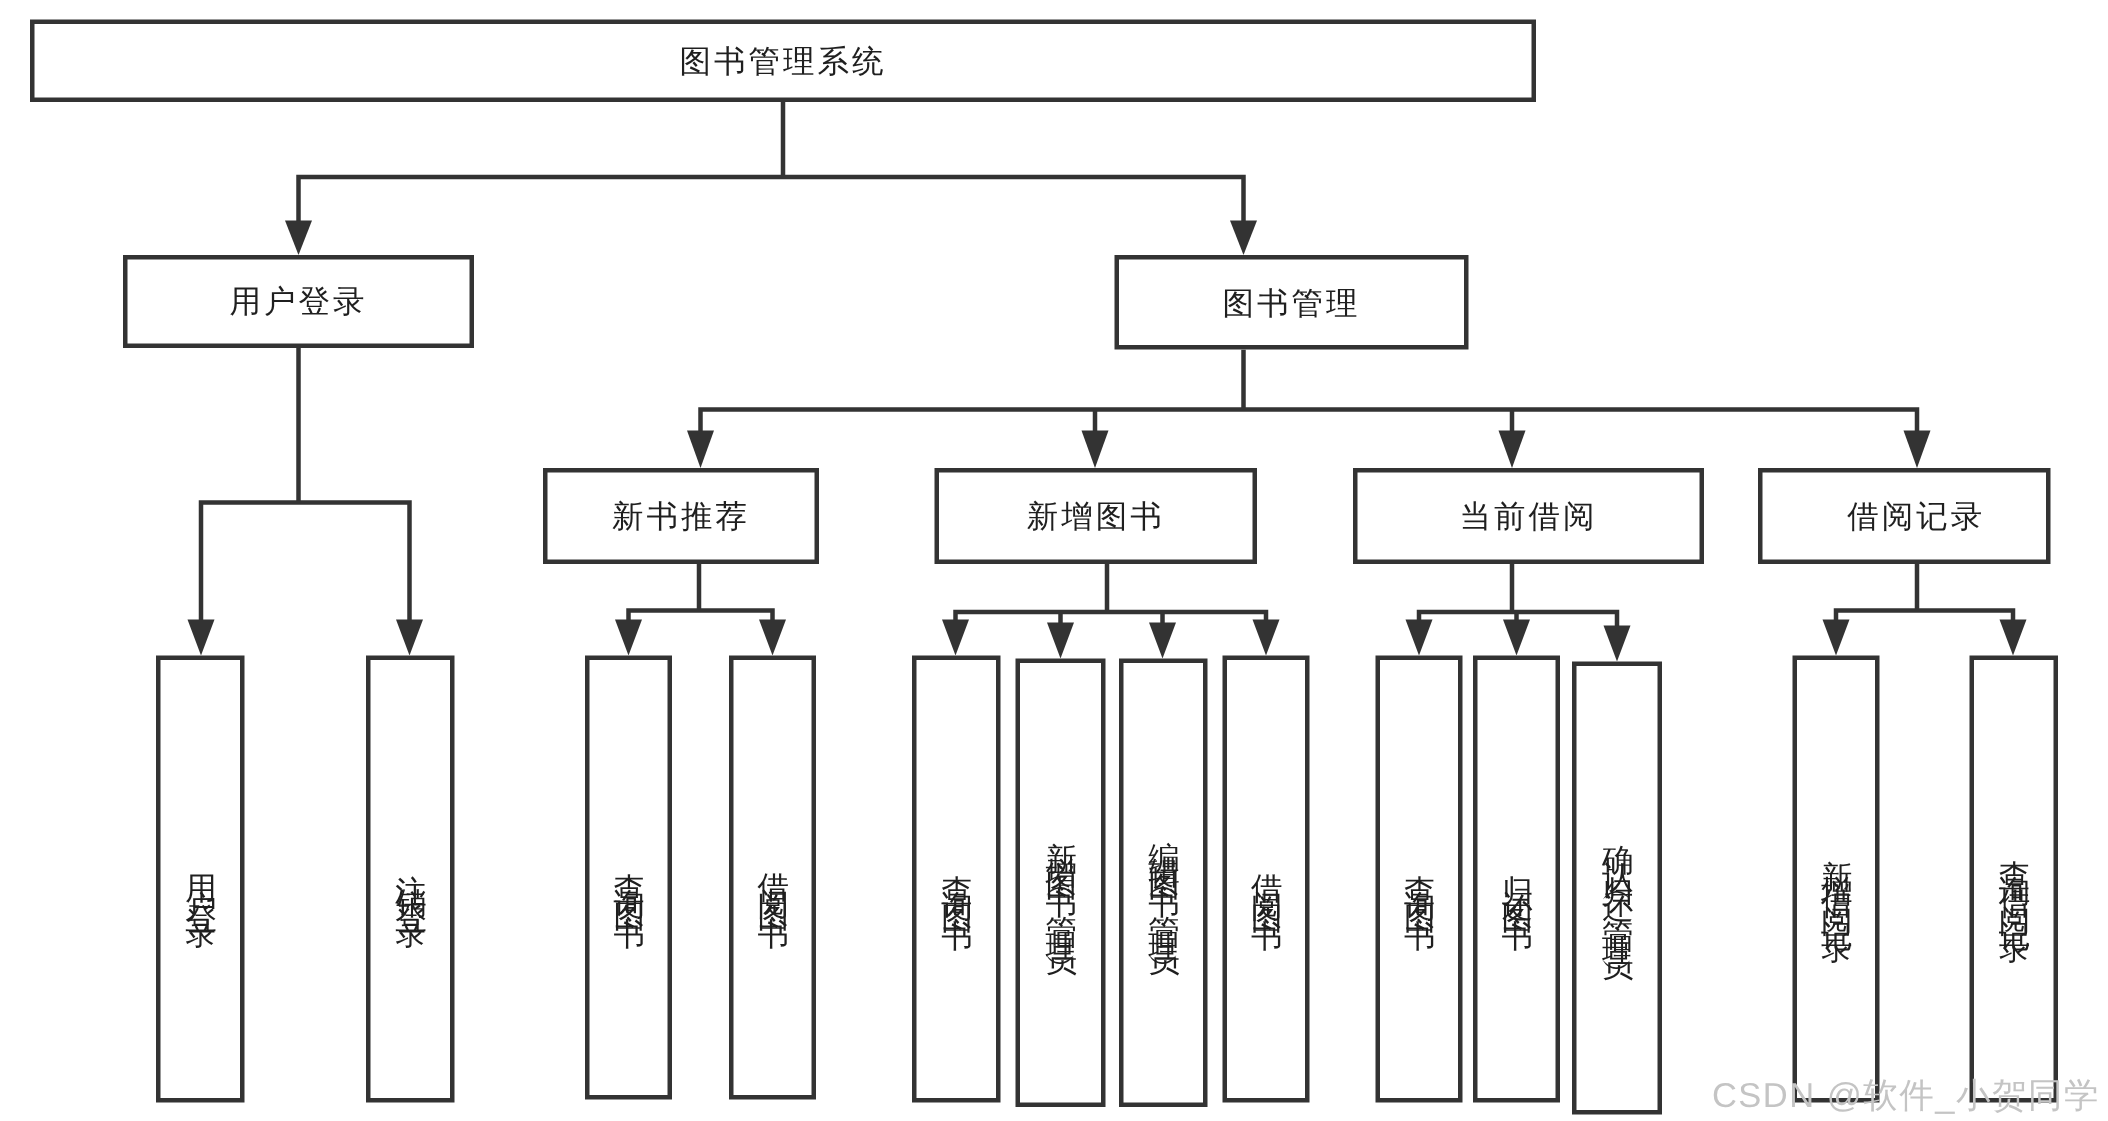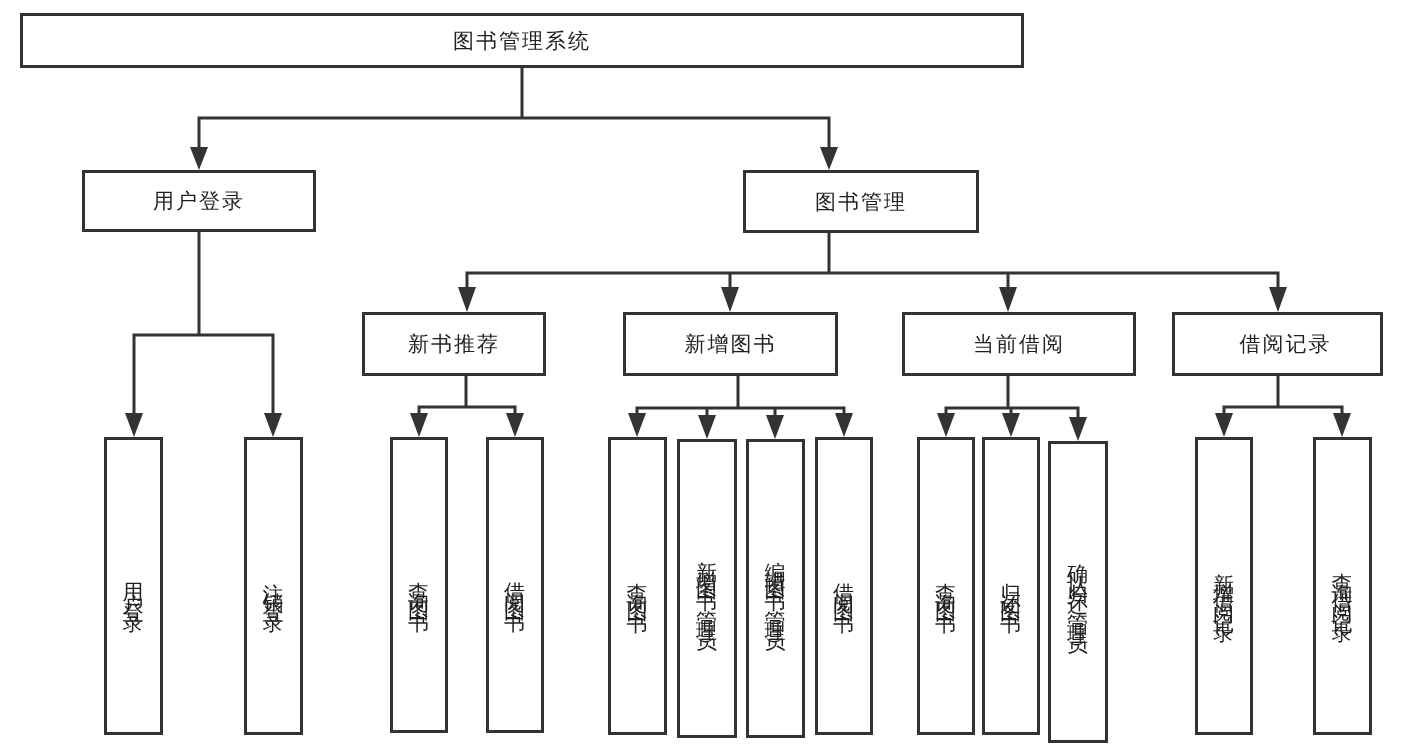--- a/index.html
+++ b/index.html
@@ -107,21 +107,21 @@
 
   <div class="node hbox" style="left:362px;top:312px;width:184px;height:64px;">
     <span>新书推荐</span>
   </div>
   <div class="node hbox" style="left:623px;top:312px;width:215px;height:64px;">
     <span>新增图书</span>
   </div>
   <div class="node hbox" style="left:902px;top:312px;width:234px;height:64px;">
     <span>当前借阅</span>
   </div>
-  <div class="node hbox" style="left:1172px;top:312px;width:211px;height:64px;padding-left:16px;">
+  <div class="node hbox" style="left:1172px;top:312px;width:195px;height:64px;padding-left:16px;">
     <span>借阅记录</span>
   </div>
 
   <div class="node vbox" style="left:104px;top:437px;width:59px;height:298px;">
     <span>用户登录</span>
   </div>
   <div class="node vbox" style="left:244px;top:437px;width:59px;height:298px;">
     <span>注销登录</span>
   </div>
 
@@ -155,14 +155,15 @@
     <span>确认归还（管理员）</span>
   </div>
 
   <div class="node vbox" style="left:1195px;top:437px;width:58px;height:298px;">
     <span>新增借阅记录</span>
   </div>
   <div class="node vbox" style="left:1313px;top:437px;width:59px;height:298px;">
     <span>查询借阅记录</span>
   </div>
 
+  <div class="watermark">CSDN @软件_小贺同学</div>
 
 </div>
 
 </body></html>

